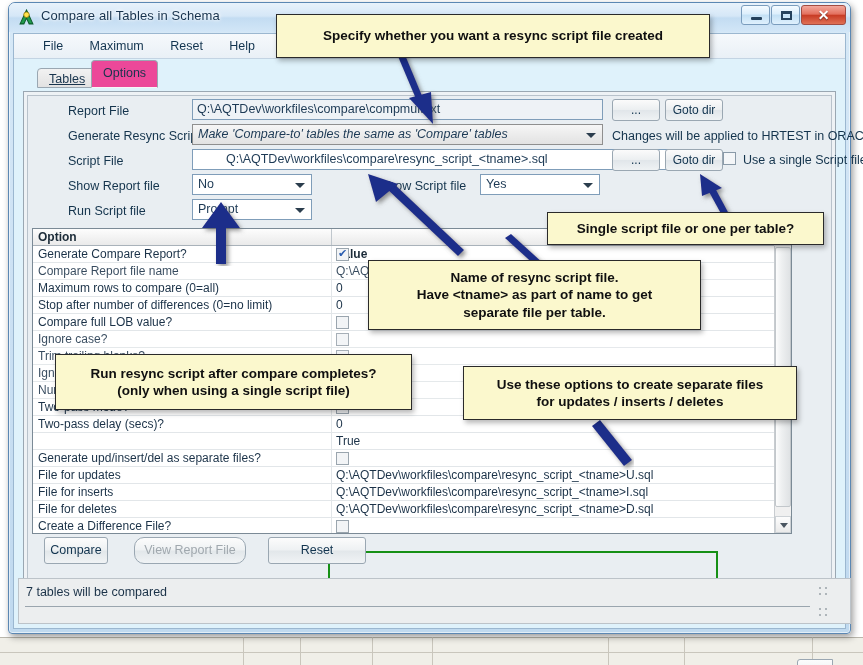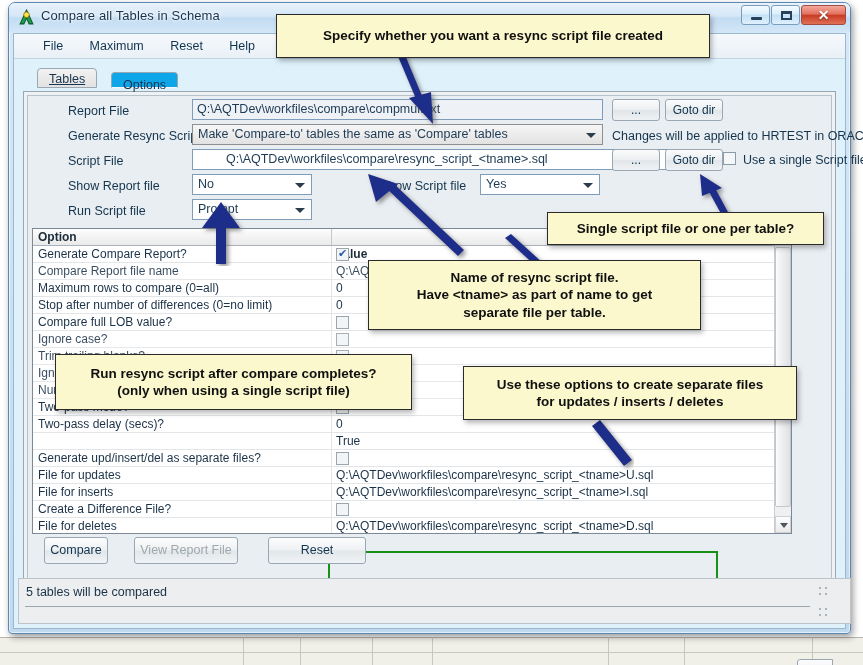--- a/index.html
+++ b/index.html
@@ -97,24 +97,23 @@
   .tabstrip { position: relative; height: 22px; padding-left: 14px; }
   .tab {
     position: absolute; bottom: 0; height: 20px;
     padding: 3px 11px 0 11px;
     font-size: 12.5px; color: #18344d;
     border: 1px solid #9aa7b2;
     border-radius: 4px 4px 0 0;
     background: linear-gradient(180deg,#f2f2f2 0%,#e2e2e2 100%);
   }
   .tab.active {
-    height: 16px; padding-top: 5px; bottom: 0; z-index: 3;
-    background: #0ea5e9; border-bottom-color: #f6f6f6;
+    height: 28px; padding-top: 5px; bottom: 0; z-index: 3;
+    background: #ec4899; border-bottom-color: #f6f6f6;
     font-weight: normal;
-    margin-left: 20px;
   }
   #tab-tables { left: 14px; text-decoration: underline; }
   #tab-options { left: 68px; }
 
   #tabpanel {
     position: absolute; left: 9px; top: 32px;
     width: 813px; height: 511px;
     background: #eef2f5;
     border: 1px solid #9aa7b2;
   }
@@ -143,20 +142,21 @@
   }
   .fcombo .cval { position: absolute; left: 5px; top: 2px; white-space: nowrap; }
   .fcombo .arrow {
     position: absolute; right: 6px; top: 8px;
     width: 0; height: 0; border-left: 5px solid transparent;
     border-right: 5px solid transparent; border-top: 5px solid #2b3d4d;
   }
   .fcombo.wide {
     background: linear-gradient(180deg,#f6f6f6 0%,#e2e2e2 100%);
     border: 1px solid #8f8f8f;
+    font-style: italic;
   }
   .fbtn {
     position: absolute; height: 22px;
     border: 1px solid #9aa7b2; border-radius: 3px;
     background: linear-gradient(180deg,#fbfbfb 0%,#eceff1 48%,#e1e6ea 52%,#eff2f4 100%);
     font-size: 12px; color: #12344f; text-align: center;
     line-height: 20px;
   }
   .note-text { position: absolute; font-size: 12.5px; color: #14344d; white-space: nowrap; }
   .chk {
@@ -451,54 +451,54 @@
                   <span class="gopt">File for updates</span>
                   <span class="gval">Q:\AQTDev\workfiles\compare\resync_script_&lt;tname&gt;U.sql</span>
                 </div>
                 <div class="grow">
                   <span class="gsep"></span>
                   <span class="gopt">File for inserts</span>
                   <span class="gval">Q:\AQTDev\workfiles\compare\resync_script_&lt;tname&gt;I.sql</span>
                 </div>
                 <div class="grow">
                   <span class="gsep"></span>
-                  <span class="gopt">Create a Difference File?</span>
-                  <span class="gchk"></span>
-                </div>
-                <div class="grow">
-                  <span class="gsep"></span>
                   <span class="gopt">File for deletes</span>
                   <span class="gval">Q:\AQTDev\workfiles\compare\resync_script_&lt;tname&gt;D.sql</span>
+                </div>
+                <div class="grow">
+                  <span class="gsep"></span>
+                  <span class="gopt">Create a Difference File?</span>
+                  <span class="gchk"></span>
                 </div>
               </div>
             <div id="grid-scroll">
               <div class="sb-arrow up">
                   <i></i>
                 </div>
               <div id="sb-thumb">
                   <span class="grip"></span>
                 </div>
               <div class="sb-arrow down">
                   <i></i>
                 </div>
             </div>
           </div>
 
           <div id="green-rect" style="left:300px; top:455px; width:390px; height:68px;"></div>
 
           <div class="bigbtn" style="left:16px; top:441px; width:64px;">Compare</div>
-          <div class="bigbtn disabled" style="left:106px; top:441px; width:104px;">View Report File</div>
+          <div class="bigbtn disabled" style="left:106px; top:441px; width:112px;border-radius:10px;">View Report File</div>
           <div class="bigbtn" style="left:240px; top:441px; width:98px;">Reset</div>
           <div id="edge-btn"></div>
         </div>
       </div>
     </div>
 
     <div id="statusbar">
-      <div id="status-text">5 tables will be compared</div>
+      <div id="status-text">7 tables will be compared</div>
       <div id="status-div"></div>
       <div class="grip-dots" style="right:18px; top:7px;"></div>
       <div class="grip-dots" style="right:18px; top:28px;"></div>
     </div>
   </div>
 </div>
 
 <svg class="arrow-svg" style="left:395px; top:48px;" width="70" height="80" viewBox="0 0 70 80">
   <defs>
       <filter id="sh1" x="-30%" y="-30%" width="180%" height="180%">

